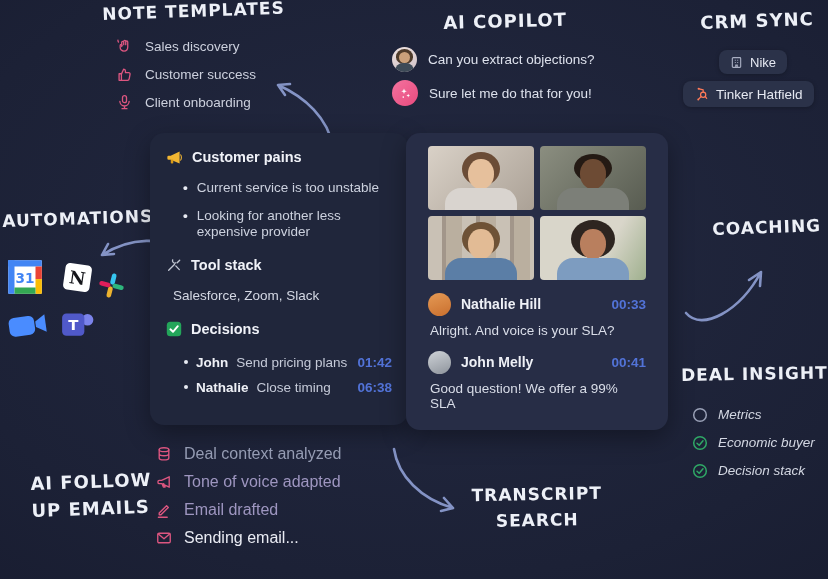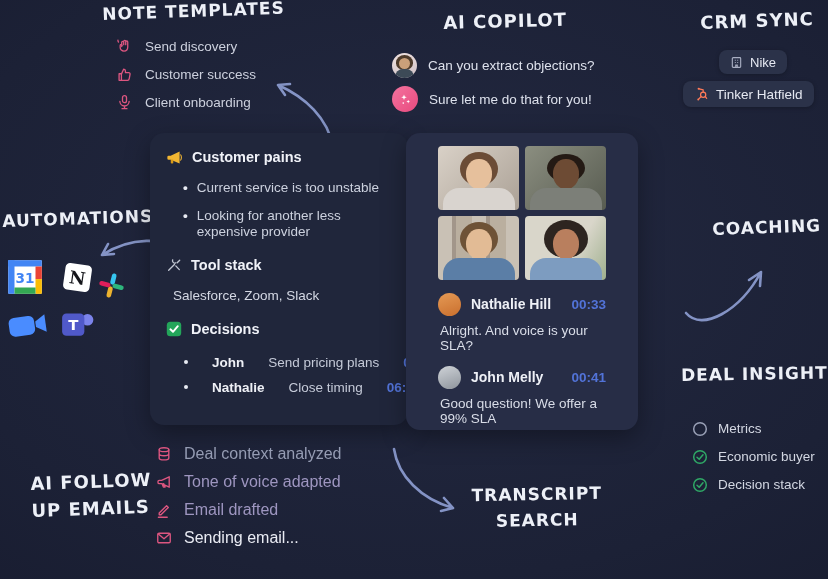--- a/index.html
+++ b/index.html
@@ -20,21 +20,21 @@
   svg.arrows path{fill:none;stroke:#8d9dd1;stroke-width:2.6;stroke-linecap:round;stroke-linejoin:round;opacity:.92;}
 
   
   .nt-title{left:102px;top:5px;font-size:17px;transform:rotate(-2deg);transform-origin:left top;}
   .nt-list{left:116px;top:37px;display:flex;flex-direction:column;row-gap:10px;}
   .nt-item{display:flex;align-items:center;column-gap:12px;height:18px;font-size:13.5px;color:#ccd0dd;}
   .pink-ic svg{stroke:#dd5680;fill:none;stroke-width:1.7;stroke-linecap:round;stroke-linejoin:round;}
 
   
   .cp-title{left:443px;top:13px;font-size:18px;transform:rotate(-1.5deg);transform-origin:left top;}
-  .cp-msgs{left:392px;top:52px;display:flex;flex-direction:column;row-gap:8px;}
+  .cp-msgs{left:392px;top:46px;display:flex;flex-direction:column;row-gap:8px;}
   .cp-row{display:flex;align-items:center;column-gap:11px;height:26px;font-size:13.5px;color:#dde1ec;}
   .av{width:25px;height:25px;border-radius:50%;position:relative;overflow:hidden;flex:none;}
   .av .hair,.av .face,.av .body{position:absolute;}
   .av-user{background:linear-gradient(160deg,#efe2df,#cfc0c6);}
   .av-user .hair{width:17px;height:15px;border-radius:50% 50% 45% 45%;background:#4e3b2a;left:4px;top:2px;}
   .av-user .face{width:11px;height:11px;border-radius:50%;background:#caa07a;left:7px;top:5px;}
   .av-user .body{width:19px;height:10px;border-radius:8px 8px 0 0;background:#3d4a57;left:3px;top:16px;}
   .cp-bot{width:26px;height:26px;border-radius:50%;background:linear-gradient(135deg,#f4739f,#e84a7e);display:flex;align-items:center;justify-content:center;flex:none;}
 
   
@@ -46,28 +46,28 @@
   
   .au-title{left:2px;top:212px;font-size:17px;transform:rotate(-2deg);transform-origin:left top;}
   .app{position:absolute;}
 
   
   .notes-card{left:150px;top:133px;width:258px;height:292px;background:#20263b;border-radius:14px;box-shadow:0 8px 24px rgba(0,0,0,.35);padding:14px 16px;box-sizing:border-box;}
   .sec-head{display:flex;align-items:center;column-gap:9px;height:20px;font-size:14.5px;font-weight:700;color:#f0f2f8;}
   .bullet{display:flex;column-gap:9px;font-size:13.5px;color:#ccd1de;line-height:16px;}
   .bullet .dot{color:#e8ebf3;font-weight:700;}
   .sec-text{font-size:13.5px;color:#d4d8e4;padding-left:7px;}
-  .drow{display:flex;align-items:center;column-gap:24px;height:22px;padding-left:18px;font-size:13.5px;}
+  .drow{display:flex;align-items:center;column-gap:8px;height:22px;padding-left:18px;font-size:13.5px;}
   .drow .ddot{width:4px;height:4px;border-radius:50%;background:#e8ebf3;flex:none;}
   .drow .dname{font-weight:700;color:#eef0f6;}
   .drow .dact{color:#c5cad8;flex:1;white-space:nowrap;}
   .time{color:#5273d8;font-weight:600;font-size:13.5px;cursor:pointer;}
 
   
-  .call-card{left:406px;top:133px;width:232px;height:297px;background:#272d46;border-radius:14px;box-shadow:0 8px 24px rgba(0,0,0,.35);padding:13px 32px;box-sizing:border-box;}
+  .call-card{left:406px;top:133px;width:262px;height:297px;background:#272d46;border-radius:14px;box-shadow:0 8px 24px rgba(0,0,0,.35);padding:13px 22px;box-sizing:border-box;}
   .vgrid{display:grid;grid-template-columns:1fr 1fr;gap:6px;}
   .tile{height:64px;border-radius:4px;position:relative;overflow:hidden;}
   .tile .hair,.tile .face,.tile .body{position:absolute;}
   .tile .face{width:26px;height:30px;border-radius:48%;left:50%;transform:translateX(-50%);top:13px;}
   .tile .body{width:72px;height:26px;border-radius:16px 16px 0 0;left:50%;transform:translateX(-50%);top:42px;}
   .tile .hair{width:38px;height:34px;border-radius:50%;left:50%;transform:translateX(-50%);top:6px;}
   .t1{background:linear-gradient(135deg,#d9d1c7,#aba196);}
   .t1 .hair{background:#6b4c36;} .t1 .face{background:#e6c09c;} .t1 .body{background:#d9d4cf;}
   .t2{background:linear-gradient(135deg,#8b8e80,#585c51);}
   .t2 .hair{background:#241a14;height:28px;top:8px;} .t2 .face{background:#6d4b34;} .t2 .body{background:#7c7f78;}
@@ -84,21 +84,21 @@
   .tav-n .body{width:17px;height:9px;border-radius:7px 7px 0 0;background:#e8833f;left:3px;top:14px;}
   .tav-j{background:linear-gradient(160deg,#cfd3d8,#8e949c);}
   .tav-j .hair{width:15px;height:12px;border-radius:50%;background:#2e2e33;left:4px;top:1px;}
   .tav-j .face{width:10px;height:10px;border-radius:50%;background:#dfb38d;left:6.5px;top:4px;}
   .tav-j .body{width:17px;height:9px;border-radius:7px 7px 0 0;background:#3f4a56;left:3px;top:14px;}
   .tsent{font-size:13.5px;color:#d9dde8;margin:7px 0 2px 2px;}
 
   
   .co-title{left:712px;top:220px;font-size:17px;transform:rotate(-2deg);transform-origin:left top;}
   .di-title{left:681px;top:366px;font-size:17px;transform:rotate(-1deg);transform-origin:left top;white-space:nowrap;}
-  .di-list{left:692px;top:420px;display:flex;flex-direction:column;row-gap:11px;}
+  .di-list{left:692px;top:406px;display:flex;flex-direction:column;row-gap:11px;font-style:italic;}
   .di-item{display:flex;align-items:center;column-gap:10px;height:17px;font-size:13.5px;color:#d3d7e2;}
 
   
   .fe-title{left:30px;top:470px;font-size:18px;transform:rotate(-2deg);transform-origin:left top;line-height:27px;}
   .fe-steps{left:156px;top:444px;display:flex;flex-direction:column;row-gap:8px;}
   .fe-step{display:flex;align-items:center;column-gap:12px;height:20px;font-size:16px;}
   .fe-step:nth-child(1){color:#959cb3;}
   .fe-step:nth-child(2){color:#9e96c0;}
   .fe-step:nth-child(3){color:#9e96c0;}
   .fe-step:nth-child(4){color:#e9ebf3;}
@@ -119,21 +119,21 @@
   </svg>
 
   <div class="abs hw nt-title">NOTE TEMPLATES</div>
   <div class="abs nt-list">
     <div class="nt-item">
       <span class="ic pink-ic">
         <svg width="17" height="17" viewBox="0 0 22 22">
             <path d="M7.4,11 V5.6 a1.3,1.3 0 0 1 2.6,0 M10,8.6 V4.3 a1.3,1.3 0 0 1 2.6,0 M12.6,8.6 V5.2 a1.3,1.3 0 0 1 2.6,0 V11.6 c0,3.4-2.2,5.3-4.9,5.3 s-4.9-1.9-4.9-4.7 V9.6 a1.3,1.3 0 0 1 2.6,0 M3.2,5.2 C2.6,4.4 2.4,3.6 2.5,2.7"></path>
           </svg>
       </span>
-      <span>Send discovery</span>
+      <span>Sales discovery</span>
     </div>
     <div class="nt-item">
       <span class="ic pink-ic">
         <svg width="17" height="17" viewBox="0 0 22 22">
             <path d="M4,10 h3 v8.5 H4 z M7,10.5 L10,4 c1.4,0.2 2.2,1.1 2.2,2.5 V8.6 h4.3 c1.1,0 1.9,1 1.7,2 l-1,5.4 c-0.2,1.5-1,2.5-2.1,2.5 H7 z"></path>
           </svg>
       </span>
       <span>Customer success</span>
     </div>
     <div class="nt-item">

